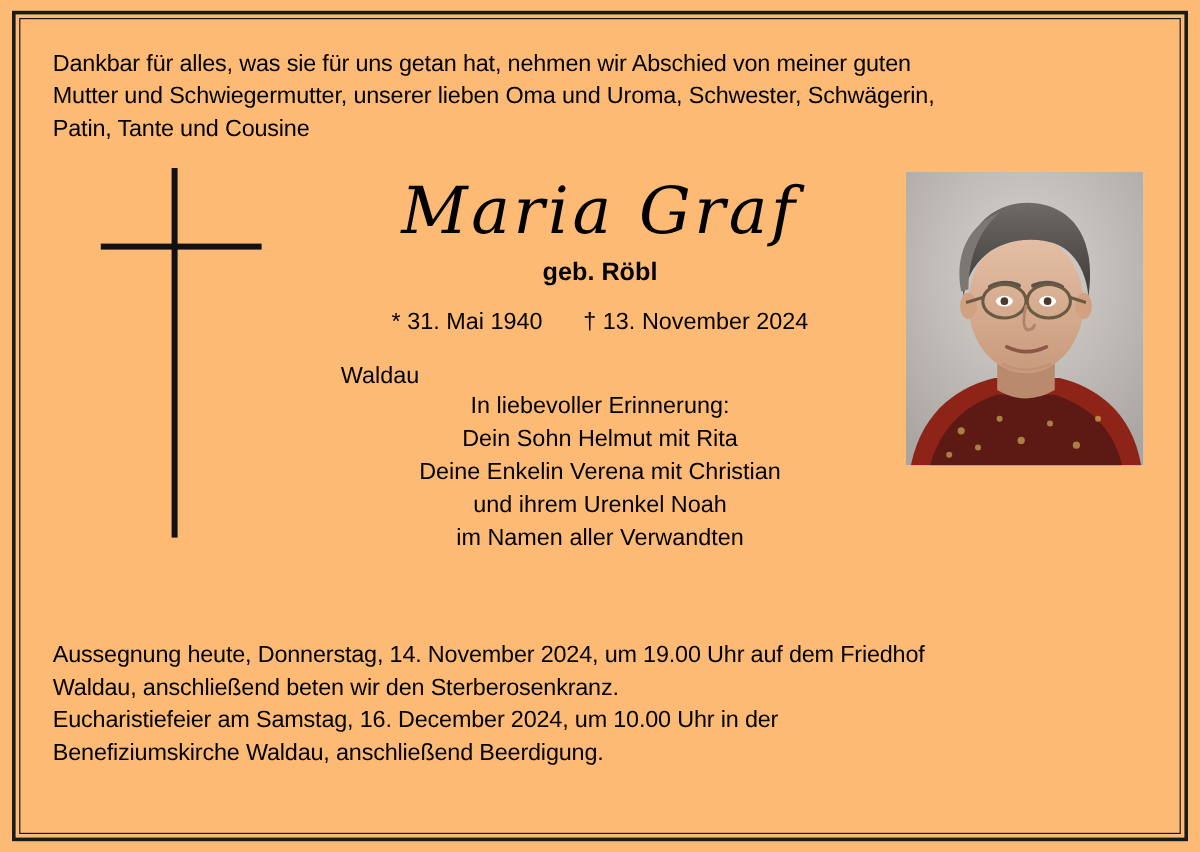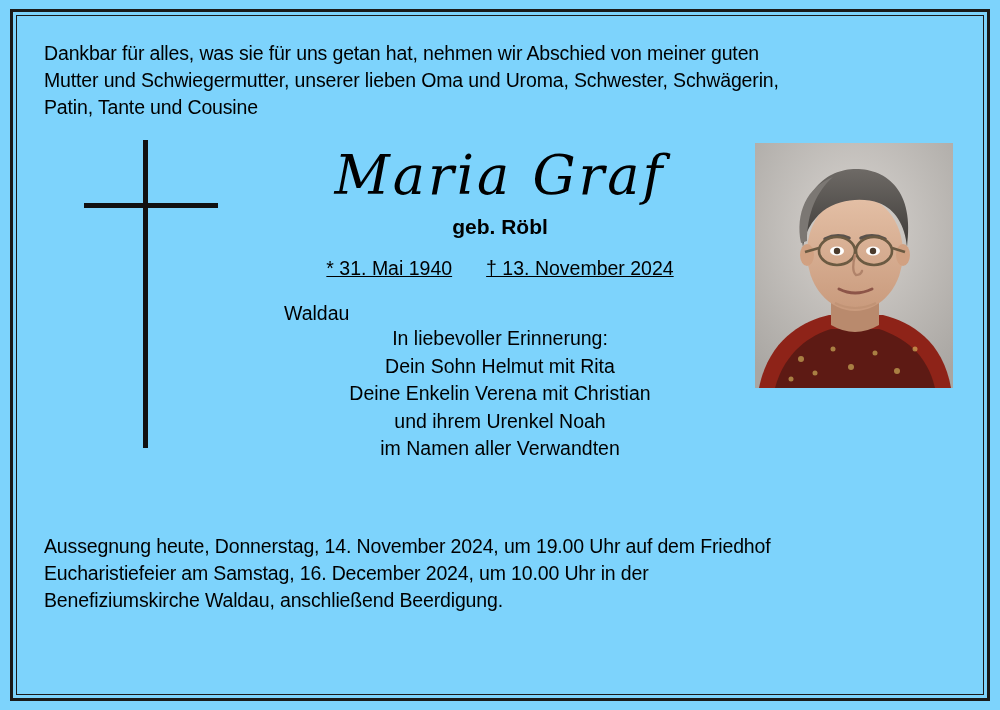--- a/index.html
+++ b/index.html
@@ -11,21 +11,21 @@
     width: 1000px;
     height: 710px;
     font-family: "Liberation Sans", sans-serif;
     color: #000000;
     overflow: hidden;
   }
   .page {
     position: relative;
     width: 1000px;
     height: 710px;
-    background: #7dd3fc;
+    background: #fdba74;
     box-sizing: border-box;
   }
   .frame-outer {
     position: absolute;
     left: 10px;
     top: 9px;
     width: 980px;
     height: 692px;
     border: 3px solid #1a1a1a;
     box-sizing: border-box;
@@ -98,21 +98,20 @@
     font-weight: bold;
     margin-top: 8px;
   }
   .dates {
     margin-top: 18px;
     font-size: 19.5px;
     display: flex;
     justify-content: center;
     gap: 34px;
     white-space: nowrap;
-    text-decoration: underline;
   }
   .place {
     margin-top: 22px;
     font-size: 19.5px;
     font-weight: normal;
     text-align: left;
     padding-left: 34px;
   }
   .memory {
     font-size: 19.5px;
@@ -244,18 +243,19 @@
 
       <path d="M84 146 Q100 154 117 146" stroke="#8d5548" stroke-width="3" fill="none" stroke-linecap="round"></path>
 
       <path d="M80 160 Q100 170 121 160" stroke="#bb8d6f" stroke-width="2" fill="none" opacity="0.6"></path>
     </svg>
   </div>
 
   <div class="bottom">
     <div class="para">
       <div>Aussegnung heute, Donnerstag, 14. November 2024, um 19.00 Uhr auf dem Friedhof</div>
+      <div>Waldau, anschließend beten wir den Sterberosenkranz.</div>
       <div>Eucharistiefeier am Samstag, 16. December 2024, um 10.00 Uhr in der</div>
       <div>Benefiziumskirche Waldau, anschließend Beerdigung.</div>
     </div>
   </div>
 
 </div>
 
 </body></html>

